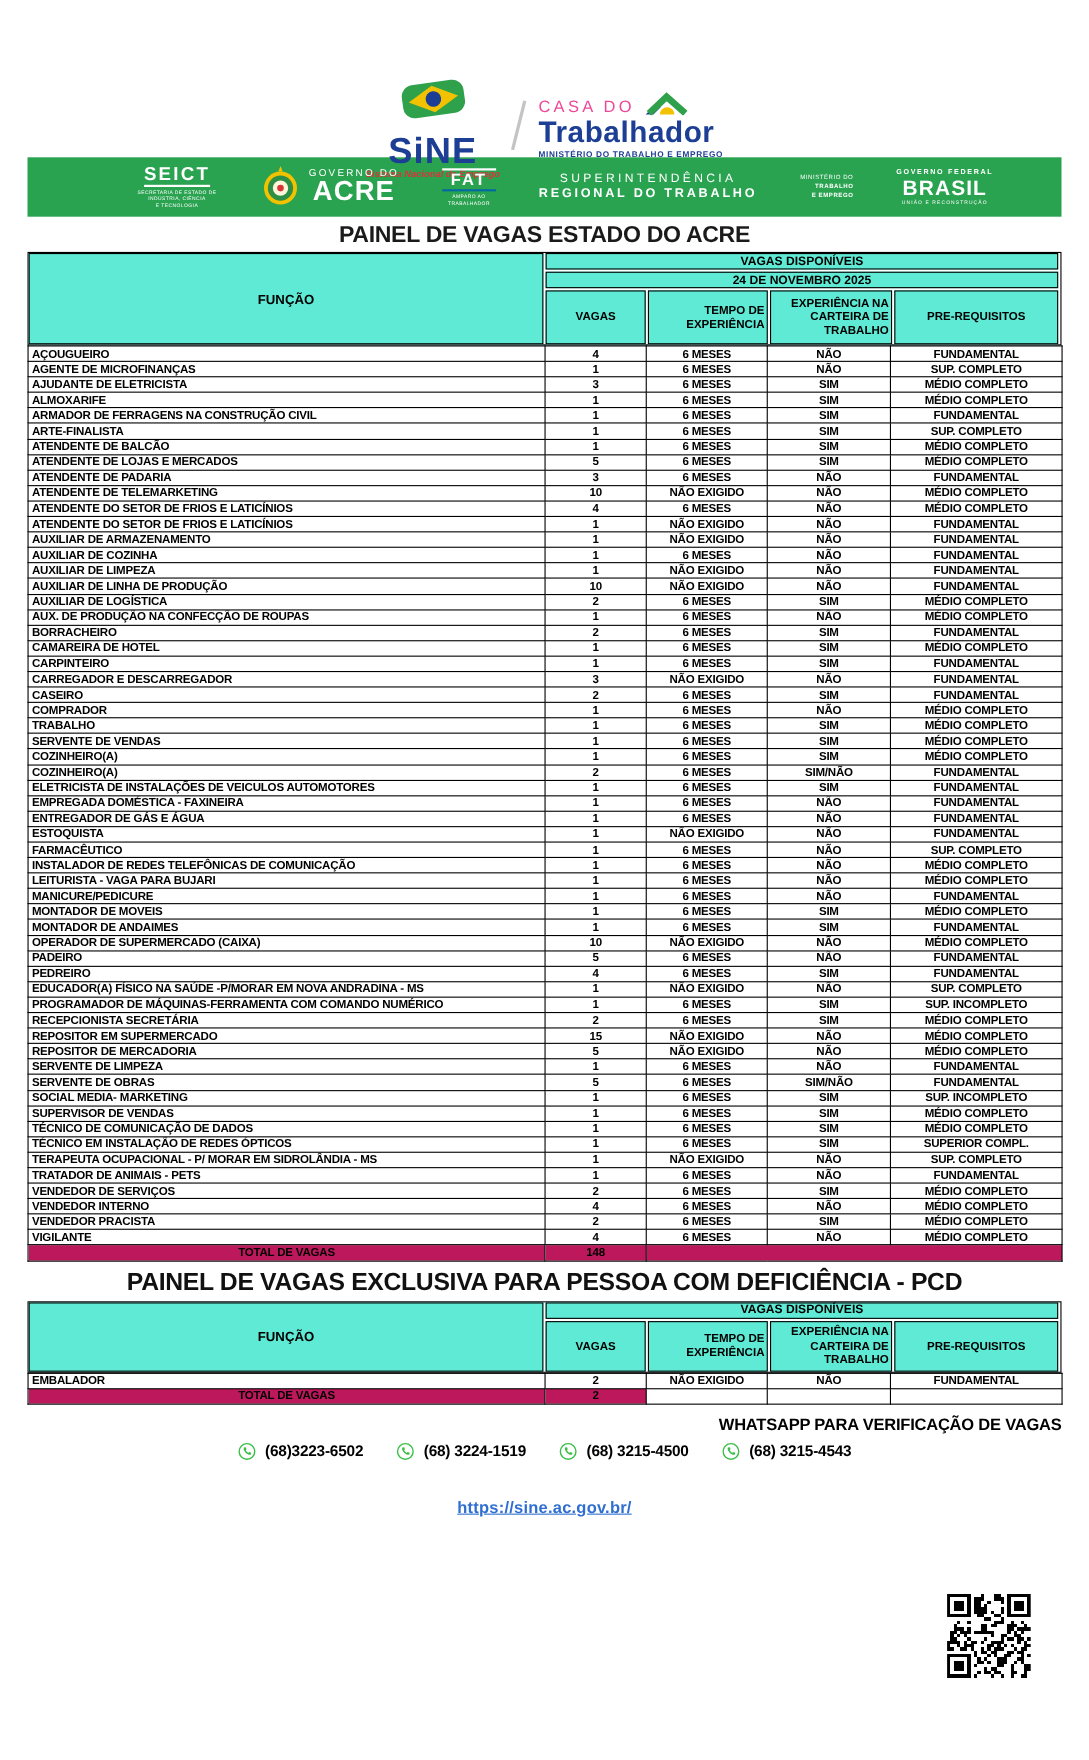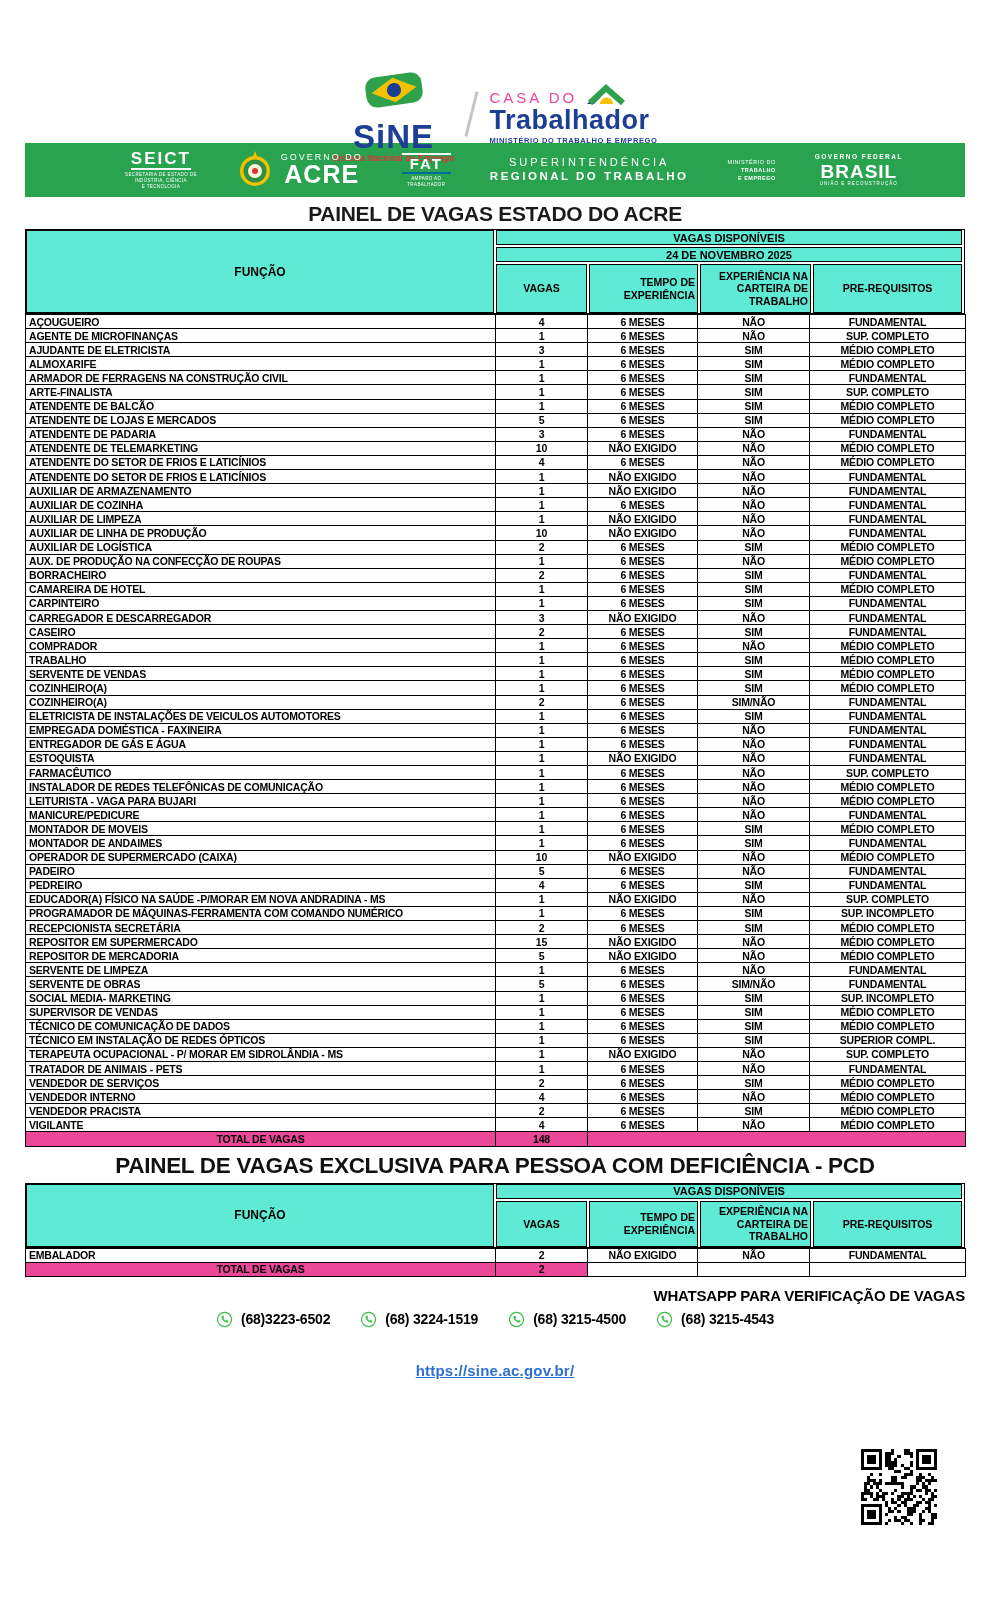--- a/index.html
+++ b/index.html
@@ -57,21 +57,21 @@
   .h-band{grid-column:2 / span 4;font-size:11px;height:15px;}
   .h-sub{font-size:10.5px;line-height:1.15;height:49px;padding:0 2px;}
   .h-sub2{height:46px;}
 
   
   table.vtable{width:940px;border-collapse:collapse;table-layout:fixed;border:1.5px solid #000;}
   table.vtable td{border:1px solid #000;font-size:10.5px;font-weight:700;height:13.1px;
                   padding:0 3px;white-space:nowrap;overflow:hidden;letter-spacing:-.2px;}
   td.c-func{text-align:left;}
   td.c-mid{text-align:center;}
-  tr.total-row td{background:#ec4899;text-align:center;}
+  tr.total-row td{background:#be185d;text-align:center;}
   tr.total-row td.empty-white{background:#fff;}
 
   
   .wa-title{margin-top:10px;text-align:right;font-size:15px;font-weight:700;letter-spacing:-.2px;}
   .phones{display:flex;justify-content:center;align-items:center;gap:30px;margin-top:7px;}
   .phone-item{display:flex;align-items:center;gap:8px;}
   .phone-num{font-size:14px;font-weight:700;letter-spacing:-.2px;}
   .link-row{margin-top:34px;text-align:center;}
   .site-link{font-size:15px;font-weight:600;color:#2f6fd1;text-decoration:underline;letter-spacing:.2px;}
   .qr{position:absolute;left:861px;top:1448px;width:76px;height:78px;}

